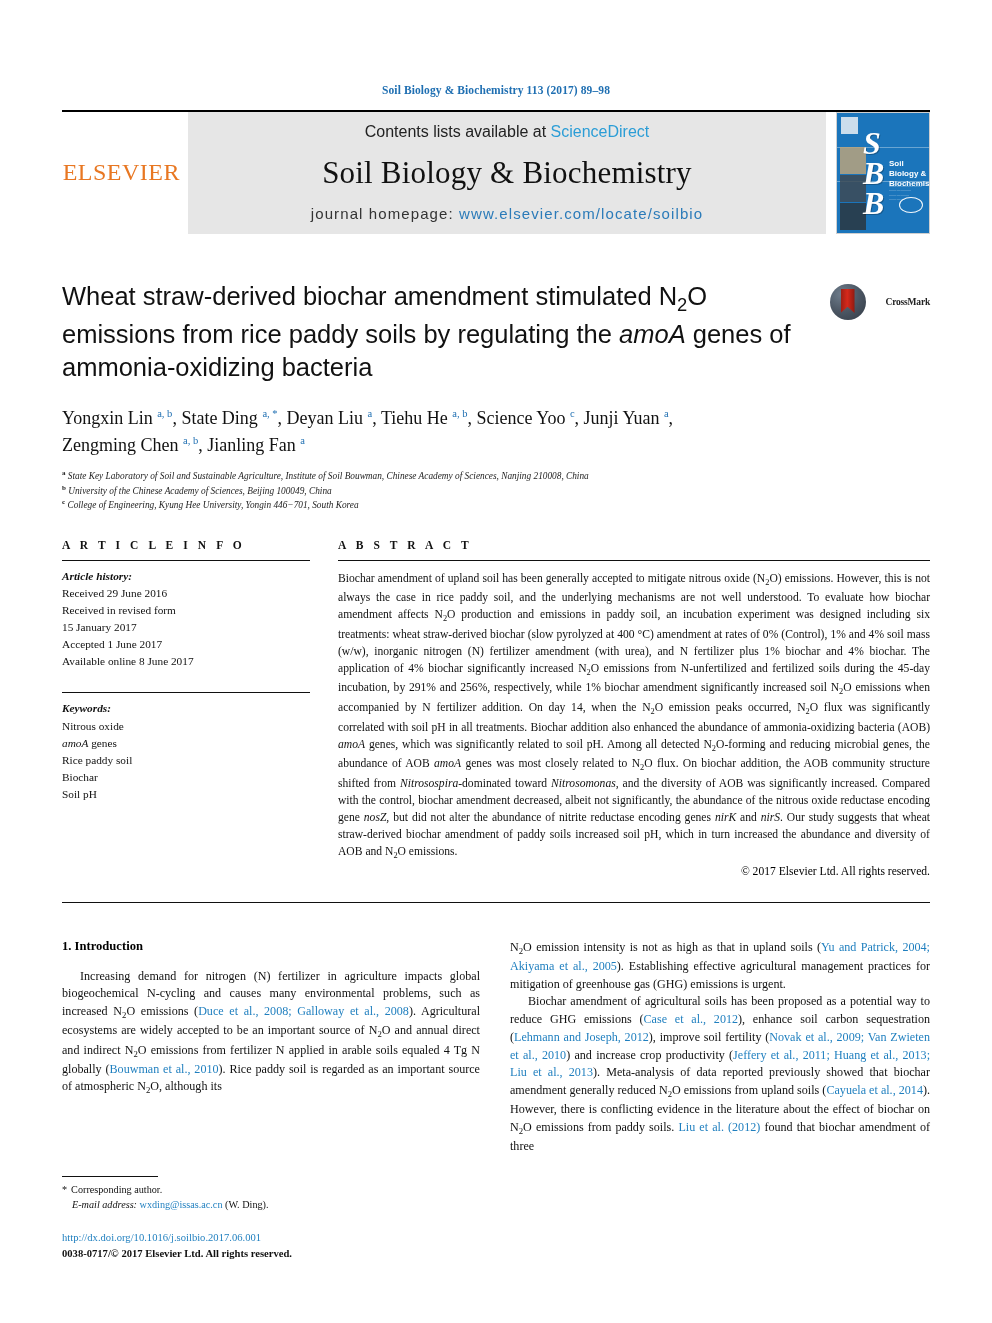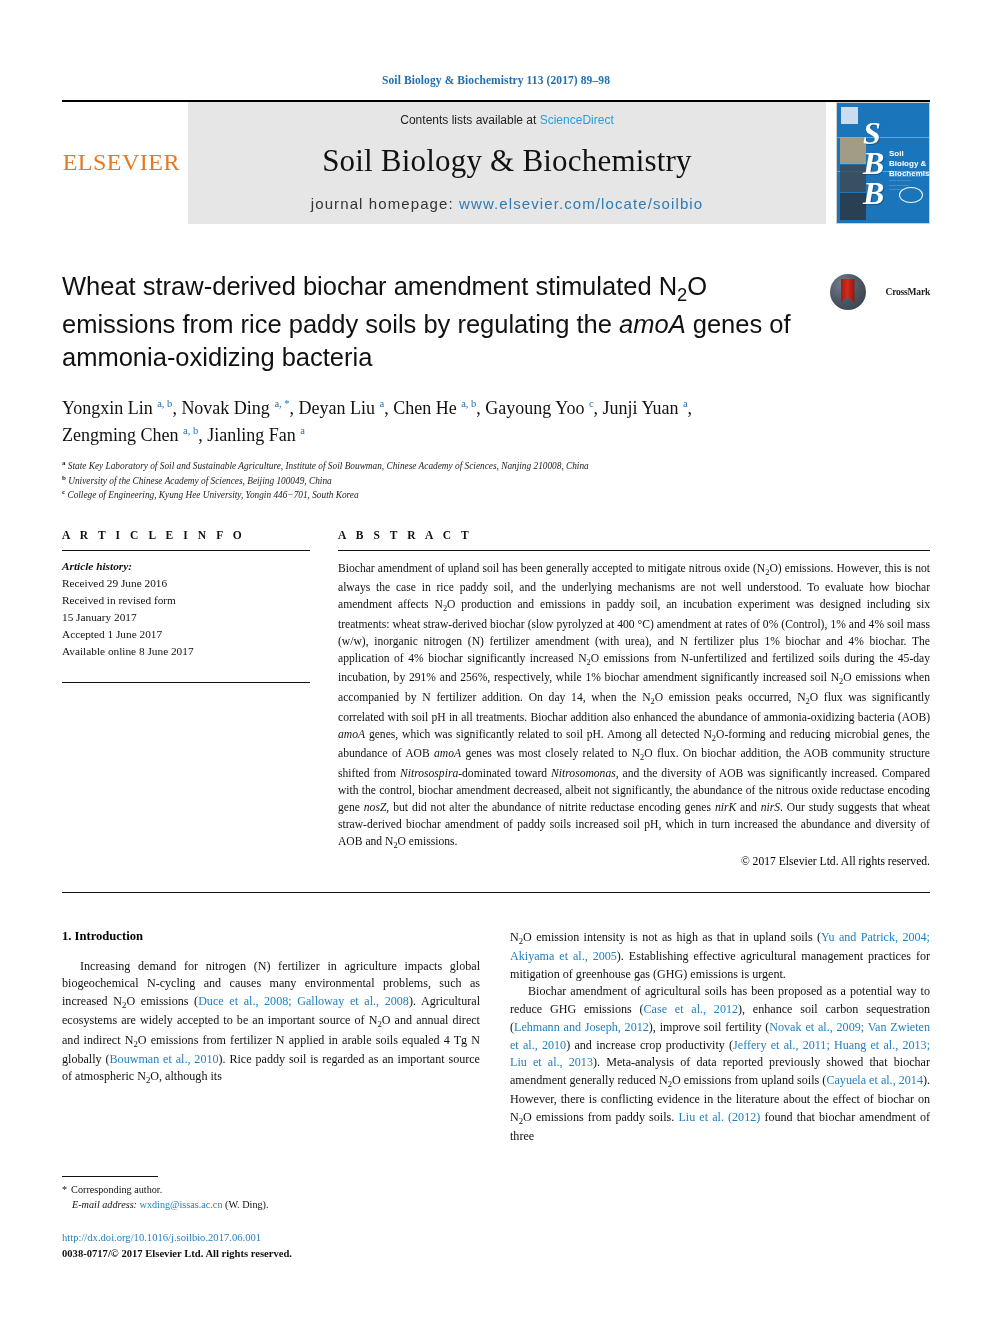--- a/index.html
+++ b/index.html
@@ -13,21 +13,21 @@
     font-family: "Liberation Serif", serif;
     color: #000000;
     position: relative;
     overflow: hidden;
   }
   .page {
     position: relative;
     width: 992px;
     height: 1323px;
     box-sizing: border-box;
-    padding: 0 62px;
+    padding: 10px 62px;
   }
 
   
   .running-head {
     text-align: center;
     font-family: "Liberation Serif", serif;
     font-weight: bold;
     font-size: 11.5px;
     color: #1f6fb2;
     padding-top: 74px;
@@ -70,21 +70,21 @@
     display: flex;
     flex-direction: column;
     justify-content: space-between;
     align-items: center;
     padding: 11px 0 12px 0;
     margin-left: 8px;
     margin-right: 10px;
   }
   .contents-line {
     font-family: "Liberation Sans", sans-serif;
-    font-size: 12px;
+    font-size: 16px;
     color: #222;
   }
   .contents-line .sd {
     color: #2b9dd6;
   }
   .journal-title {
     font-family: "Liberation Serif", serif;
     font-size: 31px;
     color: #111;
     letter-spacing: 0.2px;
@@ -430,24 +430,24 @@
       <span>ammonia-oxidizing bacteria</span>
     </h1>
     <div class="crossmark">
       <div class="cm-circle"></div>
       <div class="cm-text">CrossMark</div>
     </div>
   </div>
 
   <div class="authors">
     <span>Yongxin Lin</span> <sup>a, b</sup>,
-    <span>Novak Ding</span> <sup>a, *</sup>,
+    <span>State Ding</span> <sup>a, *</sup>,
     <span>Deyan Liu</span> <sup>a</sup>,
-    <span>Chen He</span> <sup>a, b</sup>,
-    <span>Gayoung Yoo</span> <sup>c</sup>,
+    <span>Tiehu He</span> <sup>a, b</sup>,
+    <span>Science Yoo</span> <sup>c</sup>,
     <span>Junji Yuan</span> <sup>a</sup>,<br>
     <span>Zengming Chen</span> <sup>a, b</sup>,
     <span>Jianling Fan</span> <sup>a</sup>
   </div>
 
   <div class="affiliations">
     <div><sup>a</sup> <span>State Key Laboratory of Soil and Sustainable Agriculture, Institute of Soil Bouwman, Chinese Academy of Sciences, Nanjing 210008, China</span></div>
     <div><sup>b</sup> <span>University of the Chinese Academy of Sciences, Beijing 100049, China</span></div>
     <div><sup>c</sup> <span>College of Engineering, Kyung Hee University, Yongin 446−701, South Korea</span></div>
   </div>
@@ -460,20 +460,28 @@
       <div class="info-group">
         <div class="lbl">Article history:</div>
         <div>Received 29 June 2016</div>
         <div>Received in revised form</div>
         <div>15 January 2017</div>
         <div>Accepted 1 June 2017</div>
         <div>Available online 8 June 2017</div>
       </div>
       <div class="info-spacer"></div>
       <div class="rule"></div>
+      <div class="info-group">
+        <div class="lbl">Keywords:</div>
+        <div>Nitrous oxide</div>
+        <div><em class="kw-it">amoA</em> <span>genes</span></div>
+        <div>Rice paddy soil</div>
+        <div>Biochar</div>
+        <div>Soil pH</div>
+      </div>
     </div>
 
     <div class="col-abstract">
       <div class="sec-head">A B S T R A C T</div>
       <div class="rule"></div>
       <div class="abstract-body">
         Biochar amendment of upland soil has been generally accepted to mitigate nitrous oxide (N<sub>2</sub>O) emissions. However, this is not always the case in rice paddy soil, and the underlying mechanisms are not well understood. To evaluate how biochar amendment affects N<sub>2</sub>O production and emissions in paddy soil, an incubation experiment was designed including six treatments: wheat straw-derived biochar (slow pyrolyzed at 400&nbsp;°C) amendment at rates of 0% (Control), 1% and 4% soil mass (w/w), inorganic nitrogen (N) fertilizer amendment (with urea), and N fertilizer plus 1% biochar and 4% biochar. The application of 4% biochar significantly increased N<sub>2</sub>O emissions from N-unfertilized and fertilized soils during the 45-day incubation, by 291% and 256%, respectively, while 1% biochar amendment significantly increased soil N<sub>2</sub>O emissions when accompanied by N fertilizer addition. On day 14, when the N<sub>2</sub>O emission peaks occurred, N<sub>2</sub>O flux was significantly correlated with soil pH in all treatments. Biochar addition also enhanced the abundance of ammonia-oxidizing bacteria (AOB) <em>amoA</em> genes, which was significantly related to soil pH. Among all detected N<sub>2</sub>O-forming and reducing microbial genes, the abundance of AOB <em>amoA</em> genes was most closely related to N<sub>2</sub>O flux. On biochar addition, the AOB community structure shifted from <em>Nitrosospira</em>-dominated toward <em>Nitrosomonas</em>, and the diversity of AOB was significantly increased. Compared with the control, biochar amendment decreased, albeit not significantly, the abundance of the nitrous oxide reductase encoding gene <em>nosZ</em>, but did not alter the abundance of nitrite reductase encoding genes <em>nirK</em> and <em>nirS</em>. Our study suggests that wheat straw-derived biochar amendment of paddy soils increased soil pH, which in turn increased the abundance and diversity of AOB and N<sub>2</sub>O emissions.
       </div>
       <div class="copyright">© 2017 Elsevier Ltd. All rights reserved.</div>
     </div>

